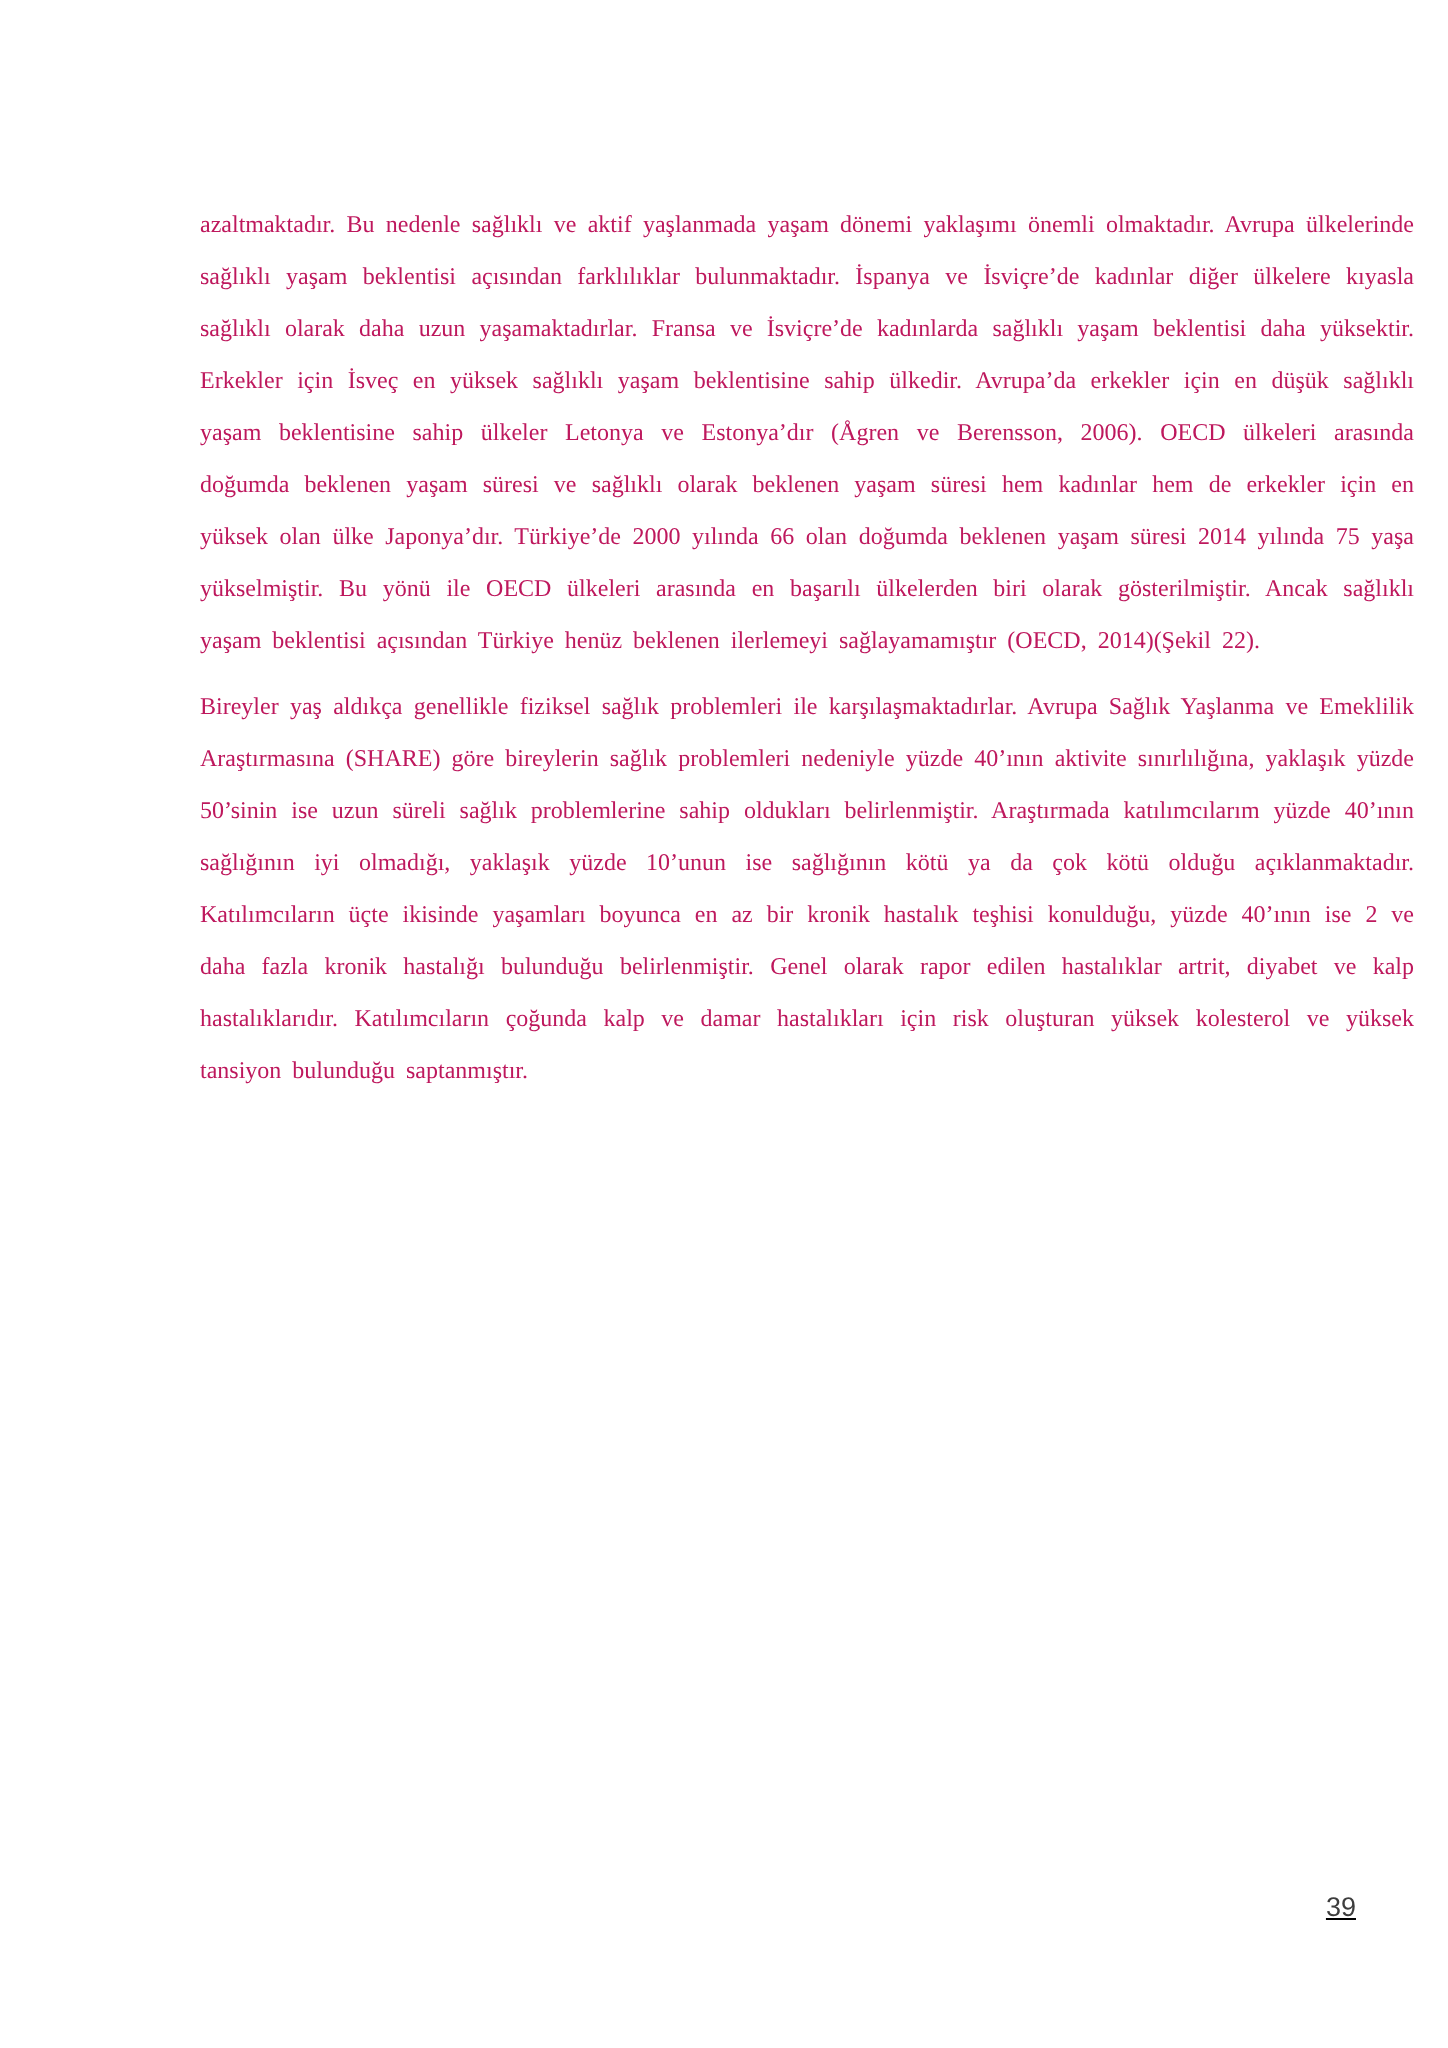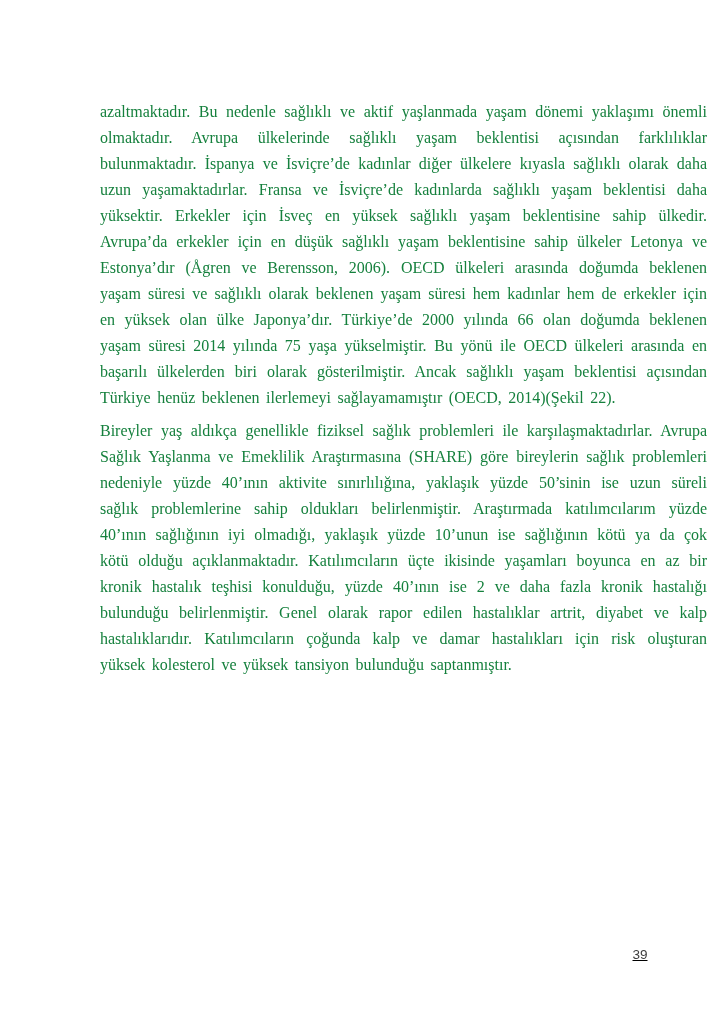--- a/index.html
+++ b/index.html
@@ -16,33 +16,33 @@
     font-family: "Liberation Serif", serif;
   }
   .text-block {
     position: absolute;
     left: 100px;
     top: 99px;
     width: 607px;
   }
   .body-paragraph {
     font-family: "Liberation Serif", serif;
-    font-size: 16px;
+    font-size: 12px;
     line-height: 26px;
-    color: #15803d;
+    color: #be185d;
     text-align: justify;
     word-spacing: 2.5px;
     margin: 0 0 7px 0;
   }
   .footer {
     position: absolute;
-    left: 620px;
+    left: 638px;
     top: 945px;
     width: 40px;
-    text-align: center;
+    text-align: right;
     text-decoration: underline;
   }
   .page-number {
     font-family: "Liberation Sans", sans-serif;
     font-size: 13.5px;
     line-height: 16px;
     color: #3d3d3d;
   }
 </style>
 </head>

